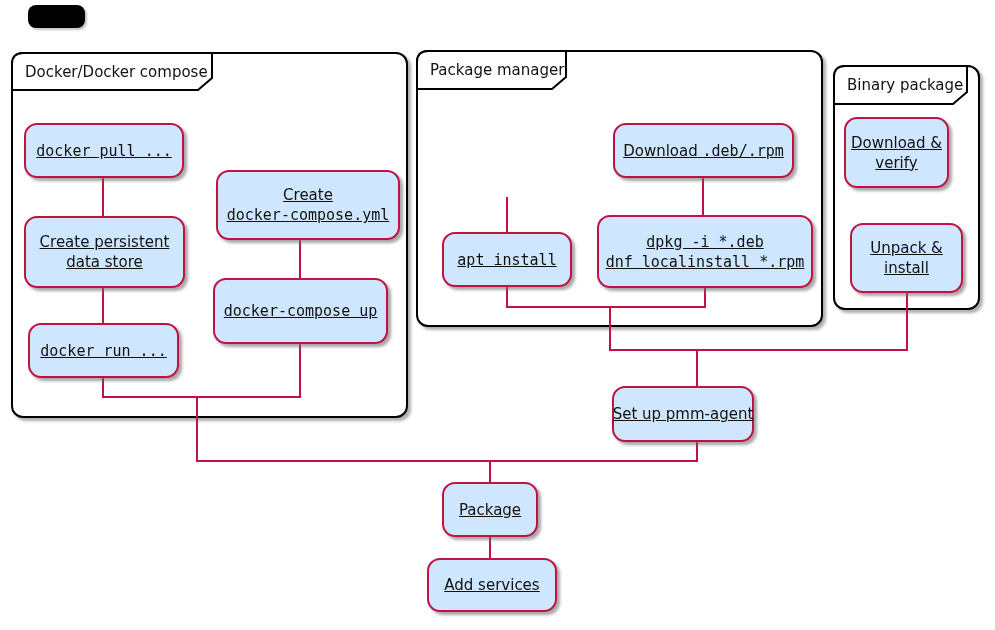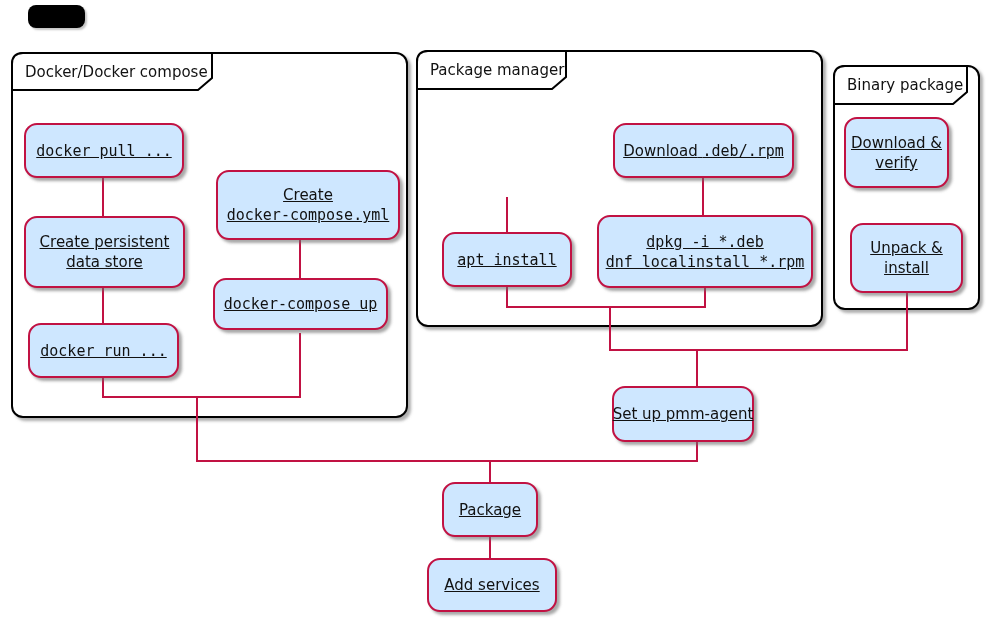--- a/index.html
+++ b/index.html
@@ -139,21 +139,21 @@
 
   <div class="node mono" style="left:28px;top:323px;width:151px;height:55px">
     <span class="ln">docker run ...</span>
   </div>
 
   <div class="node" style="left:216px;top:170px;width:184px;height:70px">
     <span class="ln sans">Create</span>
     <span class="ln mono">docker-compose.yml</span>
   </div>
 
-  <div class="node mono" style="left:213px;top:278px;width:175px;height:52px">
+  <div class="node mono" style="left:213px;top:278px;width:175px;height:66px">
     <span class="ln">docker-compose up</span>
   </div>
 
 
   <div class="node" style="left:613px;top:123px;width:181px;height:55px">
     <span class="inline-parts"><span class="sans">Download</span> <span class="mono">.deb/.rpm</span></span>
   </div>
 
   <div class="node mono" style="left:442px;top:232px;width:130px;height:55px">
     <span class="ln">apt install</span>

